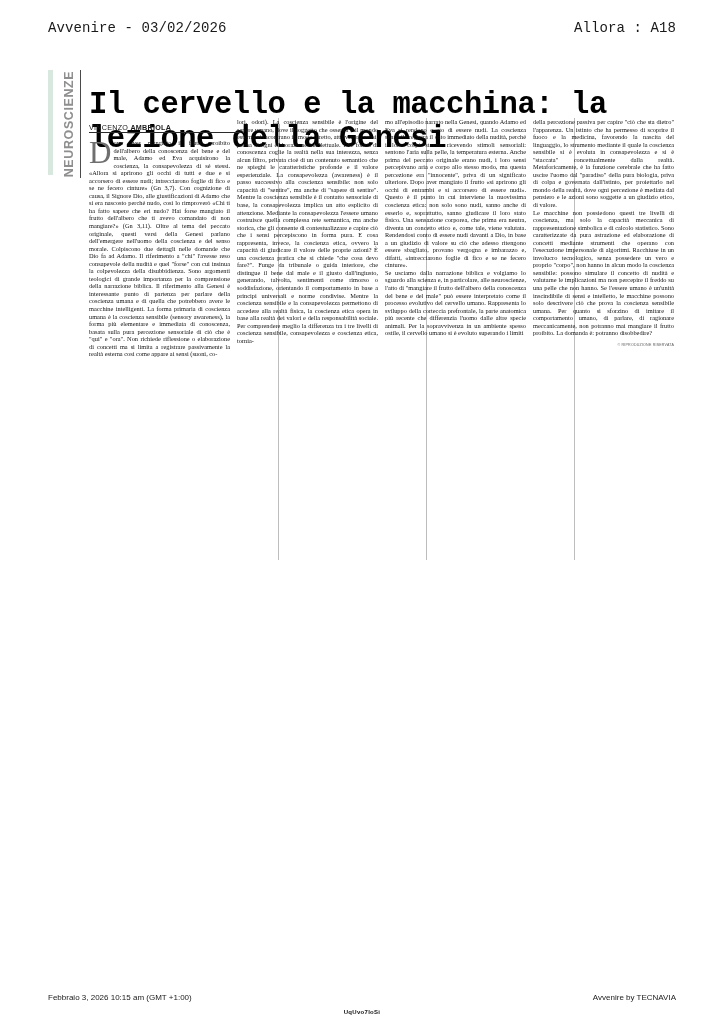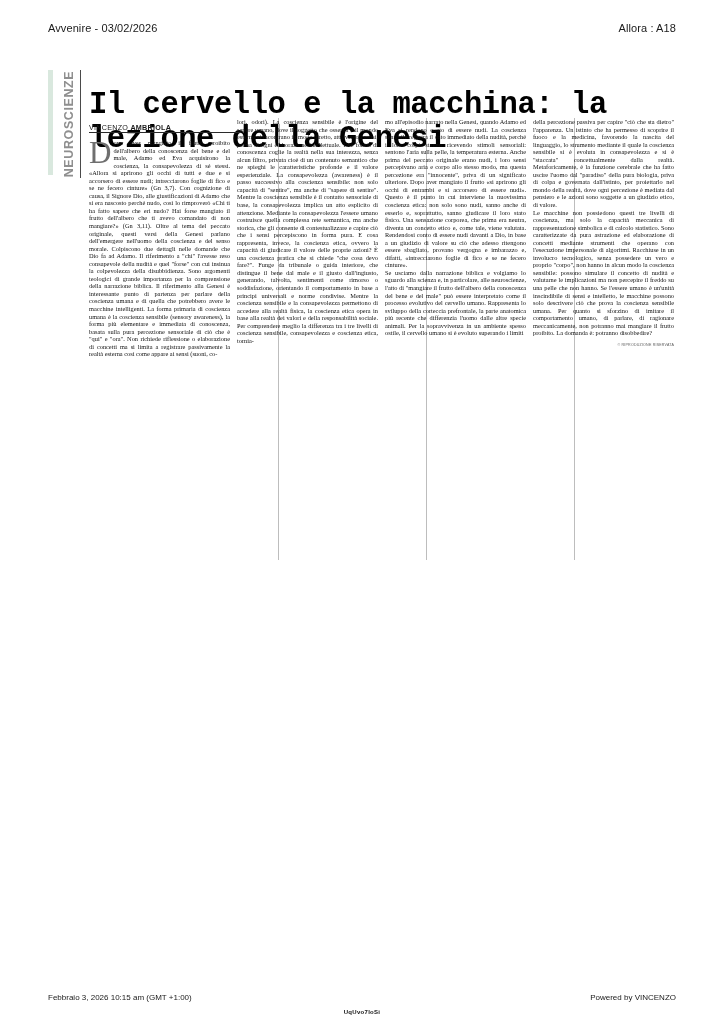--- a/index.html
+++ b/index.html
@@ -21,22 +21,22 @@
     position: absolute;
     top: 20px;
     left: 48px;
     right: 48px;
     height: 16px;
     display: flex;
     justify-content: space-between;
     align-items: center;
   }
   .page-header .hdr-text {
-    font-family: Liberation Sans, sans-serif;
-    font-size: 11px;
+    font-family: Liberation Mono, monospace;
+    font-size: 14px;
     color: #1a1a1a;
     letter-spacing: 0.1px;
     white-space: nowrap;
   }
 
   
   .article {
     position: absolute;
     top: 68px;
     left: 48px;
@@ -252,18 +252,18 @@
         <p>della percezione passiva per capire "ciò che sta dietro" l'apparenza. Un istinto che ha permesso di scoprire il fuoco e la medicina, favorendo la nascita del linguaggio, lo strumento mediante il quale la coscienza sensibile si è evoluta in consapevolezza e si è "staccata" concettualmente dalla realtà. Metaforicamente, è la funzione cerebrale che ha fatto uscire l'uomo dal "paradiso" della pura biologia, priva di colpa e governata dall'istinto, per proiettarlo nel mondo della realtà, dove ogni percezione è mediata dal pensiero e le azioni sono soggette a un giudizio etico, di valore.</p>
         <p>Le macchine non possiedono questi tre livelli di coscienza, ma solo la capacità meccanica di rappresentazione simbolica e di calcolo statistico. Sono caratterizzate da pura astrazione ed elaborazione di concetti mediante strumenti che operano con l'esecuzione impersonale di algoritmi. Racchiuse in un involucro tecnologico, senza possedere un vero e proprio "corpo", non hanno in alcun modo la coscienza sensibile: possono simulare il concetto di nudità e valutarne le implicazioni ma non percepire il freddo su una pelle che non hanno. Se l'essere umano è un'unità inscindibile di sensi e intelletto, le macchine possono solo descrivere ciò che prova la coscienza sensibile umana. Per quanto si sforzino di imitare il comportamento umano, di parlare, di ragionare meccanicamente, non potranno mai mangiare il frutto proibito. La domanda è: potranno disobbedire?</p>
         <div class="copyright-line">© RIPRODUZIONE RISERVATA</div>
       </div>
     </div>
   </div>
 </div>
 
 <div class="page-footer">
   <span class="ftr-text">Febbraio 3, 2026 10:15 am (GMT +1:00)</span>
-  <span class="ftr-text">Powered by VINCENZO</span>
+  <span class="ftr-text">Avvenire by TECNAVIA</span>
 </div>
 
 <div class="barcode-wrap">
   <span class="barcode">UqUvo7loSi</span>
 </div>
 
 </body></html>

